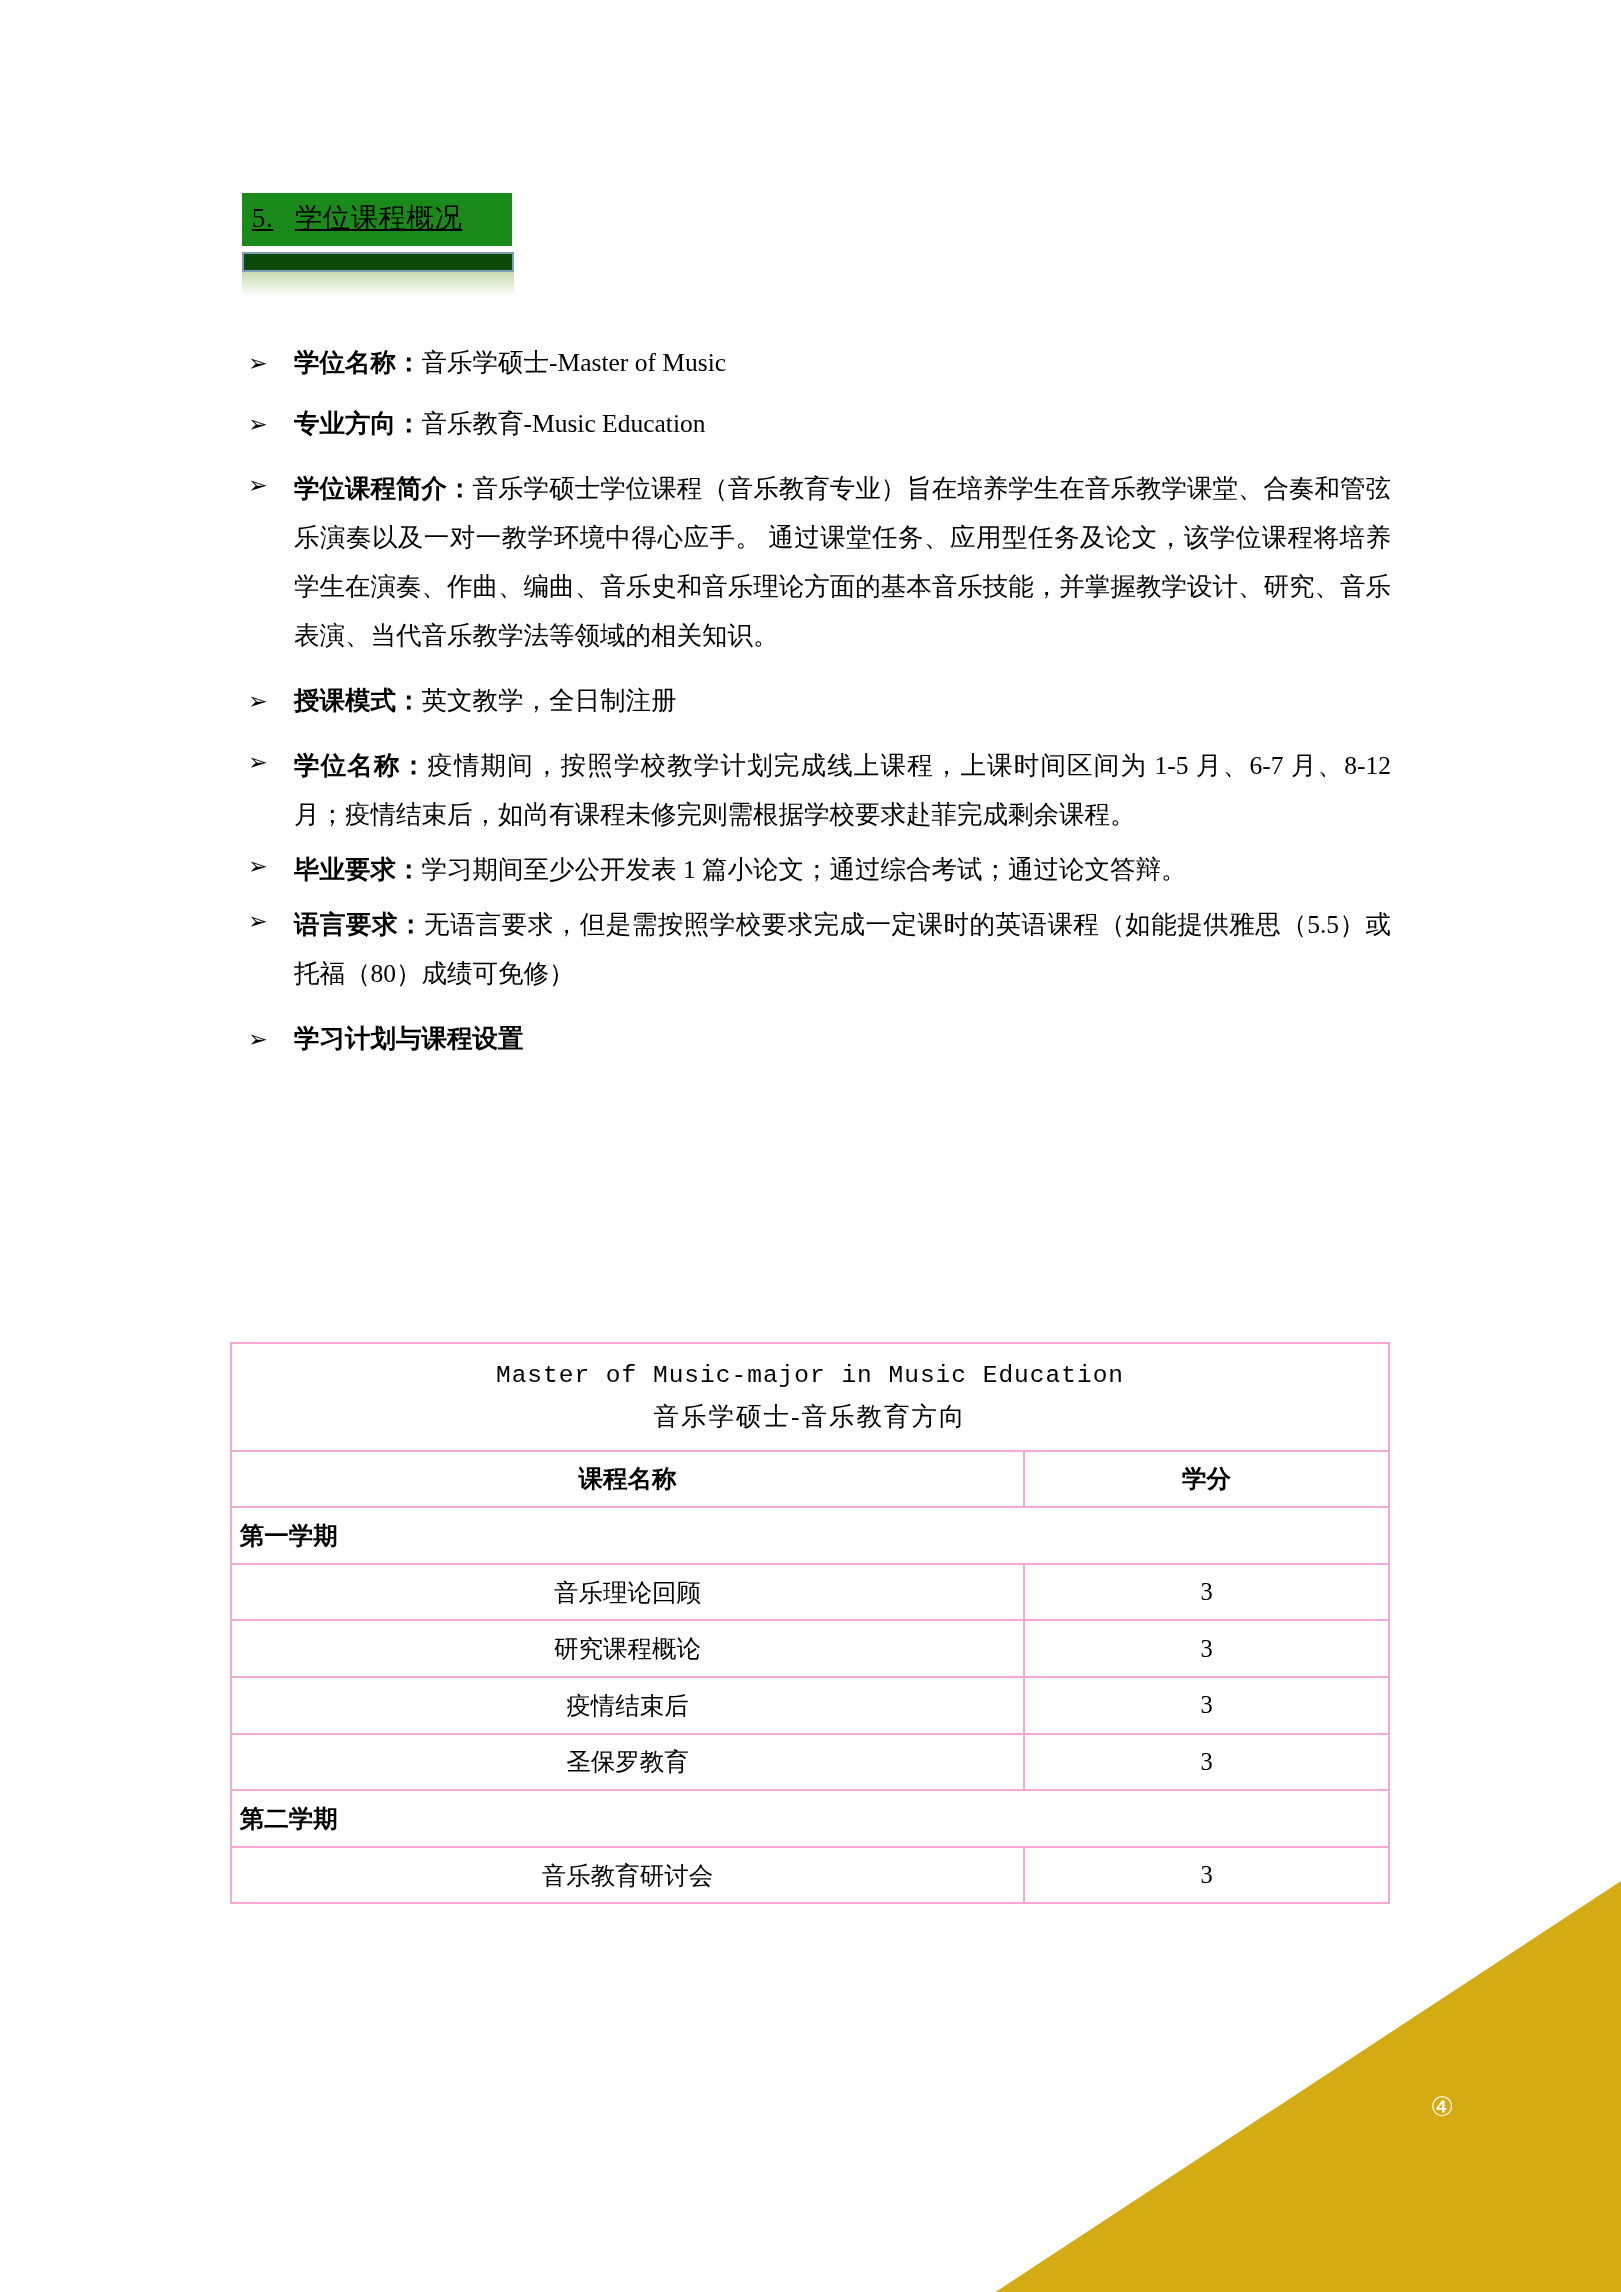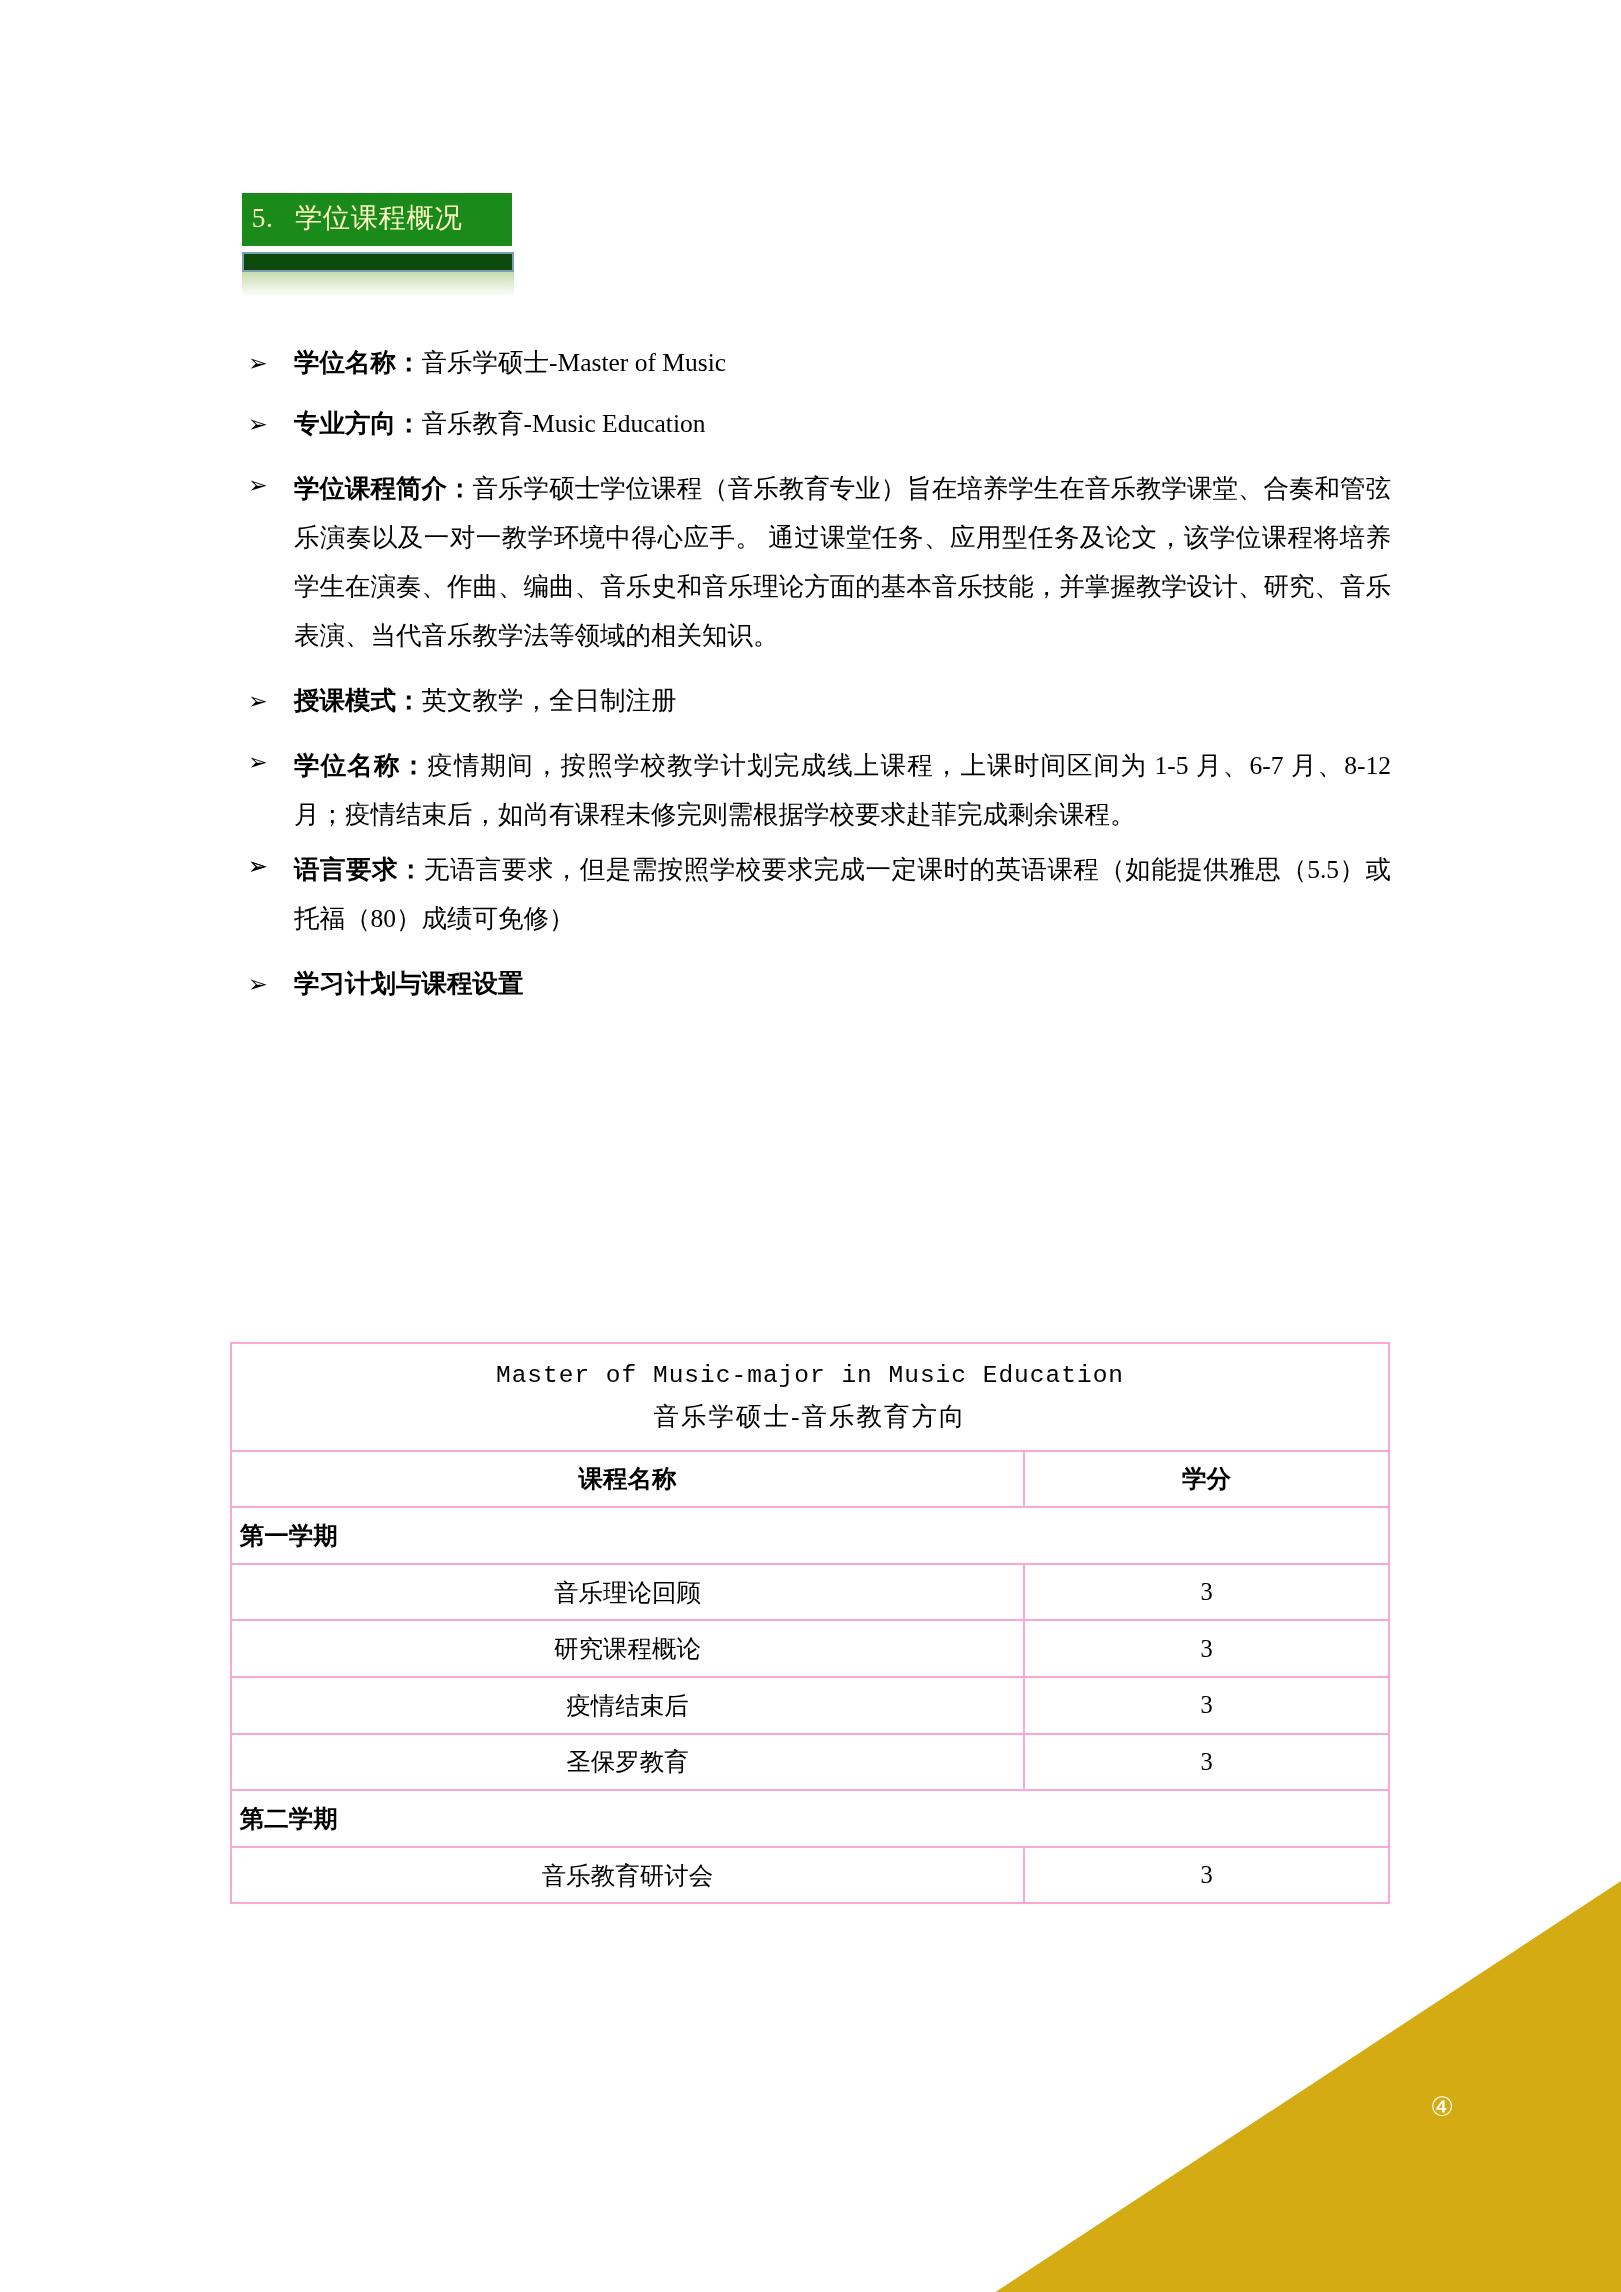--- a/index.html
+++ b/index.html
@@ -26,27 +26,28 @@
 
   
   .section-header-wrap {
     position: absolute;
     left: 242px;
     top: 193px;
     width: 270px;
   }
   .section-banner {
     background: #1a8a1a;
-    color: #fef9c3;
+    color: #000000;
     font-family: "Liberation Serif", "DejaVu Serif", serif;
     font-size: 27.4px;
     line-height: 1.45;
     padding: 5.9px 9.8px 7.8px 9.8px;
     white-space: nowrap;
     letter-spacing: 0.5px;
+    text-decoration: underline;
   }
   .section-banner .num {
     margin-right: 21.6px;
   }
   .section-underbar-outer {
     margin-top: 5.9px;
     border: 2px solid #7f9db9;
     background: #0b4a0b;
     height: 19.6px;
     width: 272px;
@@ -215,20 +216,21 @@
       <div class="bullet-text"><span class="lbl">授课模式：</span><span>英文教学，全日制注册</span></div>
     </div>
 
     <div class="bullet-row">
       <span class="bullet-marker">➢</span>
       <div class="bullet-text"><span class="lbl">学位名称：</span><span>疫情期间，按照学校教学计划完成线上课程，上课时间区间为 1-5 月、6-7 月、8-12 月；疫情结束后，如尚有课程未修完则需根据学校要求赴菲完成剩余课程。</span></div>
     </div>
 
     <div class="bullet-row">
       <span class="bullet-marker">➢</span>
+      <div class="bullet-text"><span class="lbl">毕业要求：</span><span>学习期间至少公开发表 1 篇小论文；通过综合考试；通过论文答辩。</span></div>
     </div>
 
     <div class="bullet-row">
       <span class="bullet-marker">➢</span>
       <div class="bullet-text"><span class="lbl">语言要求：</span><span>无语言要求，但是需按照学校要求完成一定课时的英语课程（如能提供雅思（5.5）或托福（80）成绩可免修）</span></div>
     </div>
 
     <div class="bullet-row tight">
       <span class="bullet-marker">➢</span>
       <div class="bullet-text"><span class="lbl">学习计划与课程设置</span></div>

